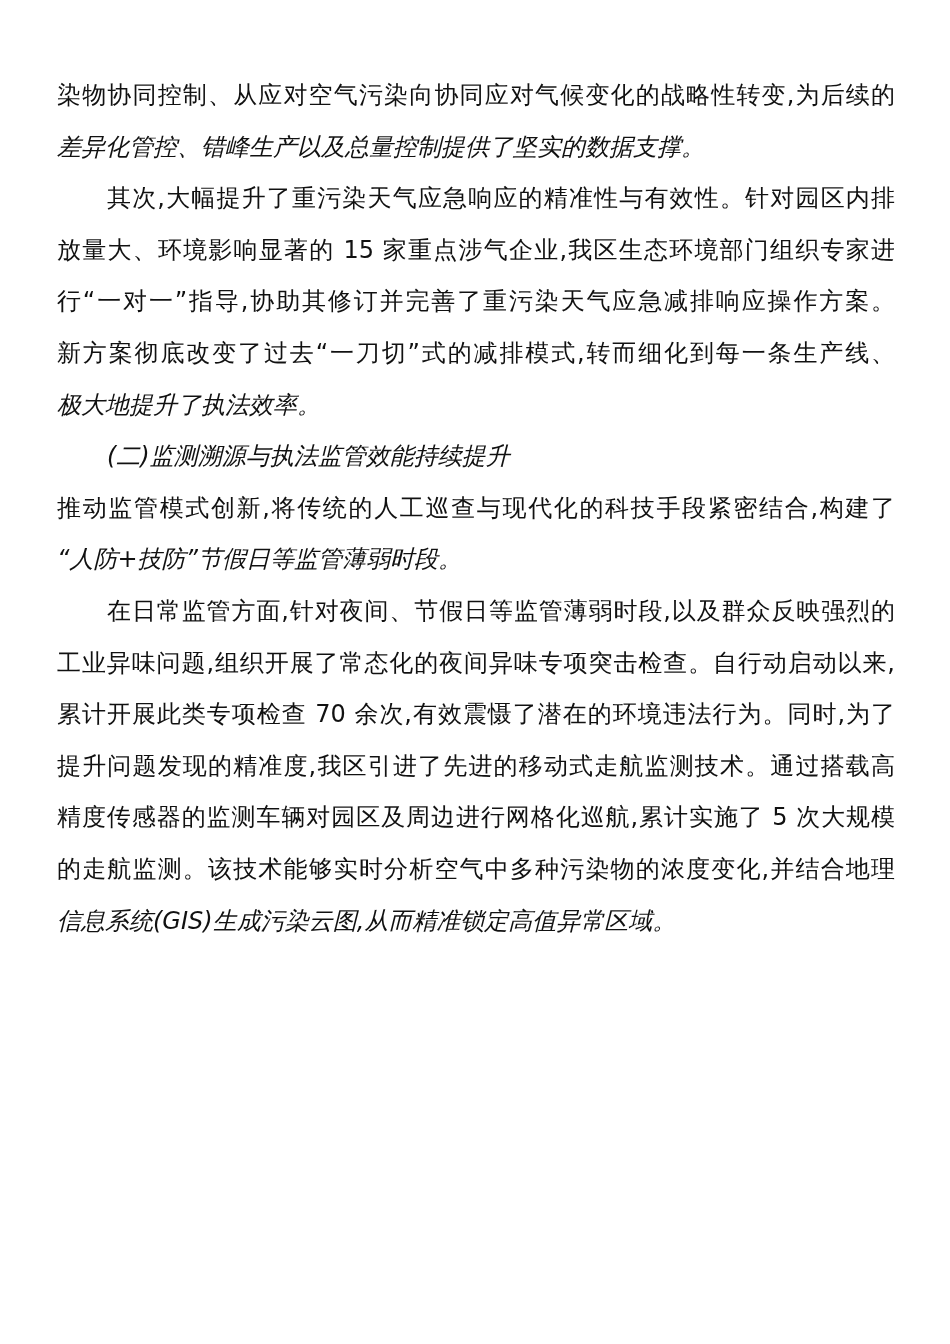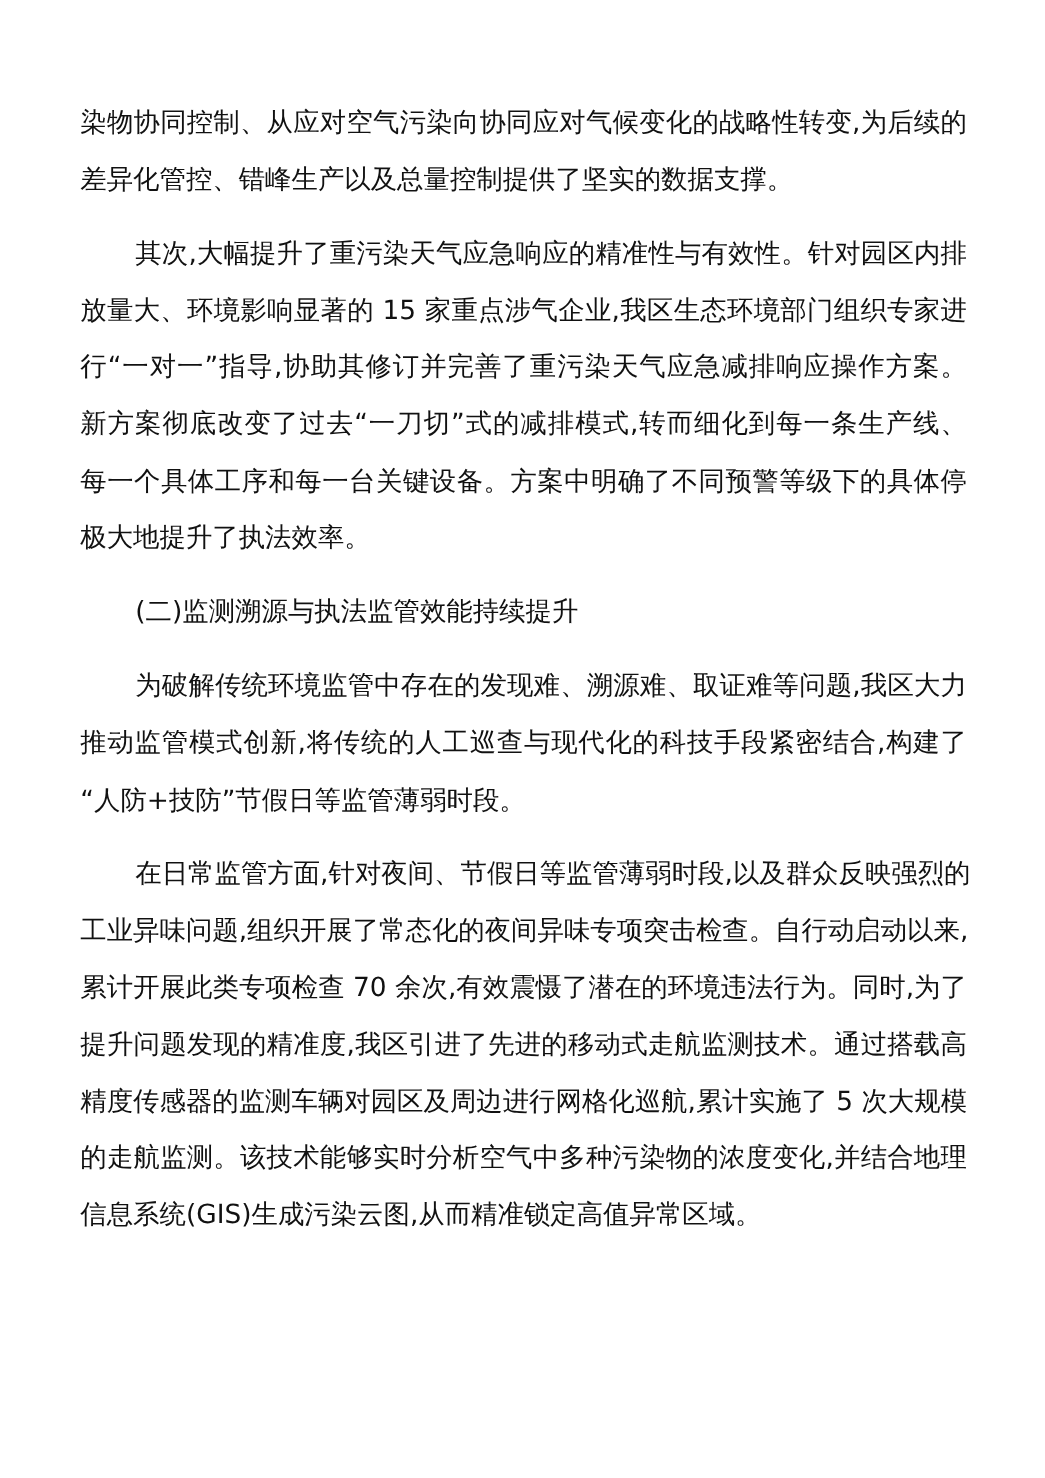--- a/index.html
+++ b/index.html
@@ -17,65 +17,64 @@
       position: absolute;
       left: 57px;
       top: 70px;
       width: 838px;
       color: #111111;
       font-family: "DejaVu Sans", "Liberation Sans", sans-serif;
       font-size: 24px;
       line-height: 51.6px;
     }
     .para {
-      margin: 16px;
+      margin: 0;
       padding: 0;
       text-align: justify;
       text-justify: inter-character;
       word-break: break-all;
     }
     .line {
       display: block;
       white-space: nowrap;
       text-align: justify;
       text-align-last: justify;
       height: 51.6px;
     }
     .line.last {
       text-align-last: left;
+      font-style: italic;
     }
     .line.indent {
       padding-left: 50px;
     }
   </style>
 </head>
 <body>
 
 <div class="page">
 
   <div class="para">
     <span class="line">染物协同控制、从应对空气污染向协同应对气候变化的战略性转变,为后续的</span>
     <span class="line last">差异化管控、错峰生产以及总量控制提供了坚实的数据支撑。</span>
   </div>
 
   <div class="para">
     <span class="line indent">其次,大幅提升了重污染天气应急响应的精准性与有效性。针对园区内排</span>
     <span class="line">放量大、环境影响显著的 15 家重点涉气企业,我区生态环境部门组织专家进</span>
     <span class="line">行“一对一”指导,协助其修订并完善了重污染天气应急减排响应操作方案。</span>
     <span class="line">新方案彻底改变了过去“一刀切”式的减排模式,转而细化到每一条生产线、</span>
-    <span class="line">每一个具体工序和每一台关键设备。方案中明确了不同预警等级下的具体停</span>
     <span class="line last">极大地提升了执法效率。</span>
   </div>
 
   <div class="para">
     <span class="line indent last">(二)监测溯源与执法监管效能持续提升</span>
   </div>
 
   <div class="para">
-    <span class="line indent">为破解传统环境监管中存在的发现难、溯源难、取证难等问题,我区大力</span>
     <span class="line">推动监管模式创新,将传统的人工巡查与现代化的科技手段紧密结合,构建了</span>
     <span class="line last">“人防+技防”节假日等监管薄弱时段。</span>
   </div>
 
   <div class="para">
     <span class="line indent">在日常监管方面,针对夜间、节假日等监管薄弱时段,以及群众反映强烈的</span>
     <span class="line">工业异味问题,组织开展了常态化的夜间异味专项突击检查。自行动启动以来,</span>
     <span class="line">累计开展此类专项检查 70 余次,有效震慑了潜在的环境违法行为。同时,为了</span>
     <span class="line">提升问题发现的精准度,我区引进了先进的移动式走航监测技术。通过搭载高</span>
     <span class="line">精度传感器的监测车辆对园区及周边进行网格化巡航,累计实施了 5 次大规模</span>

